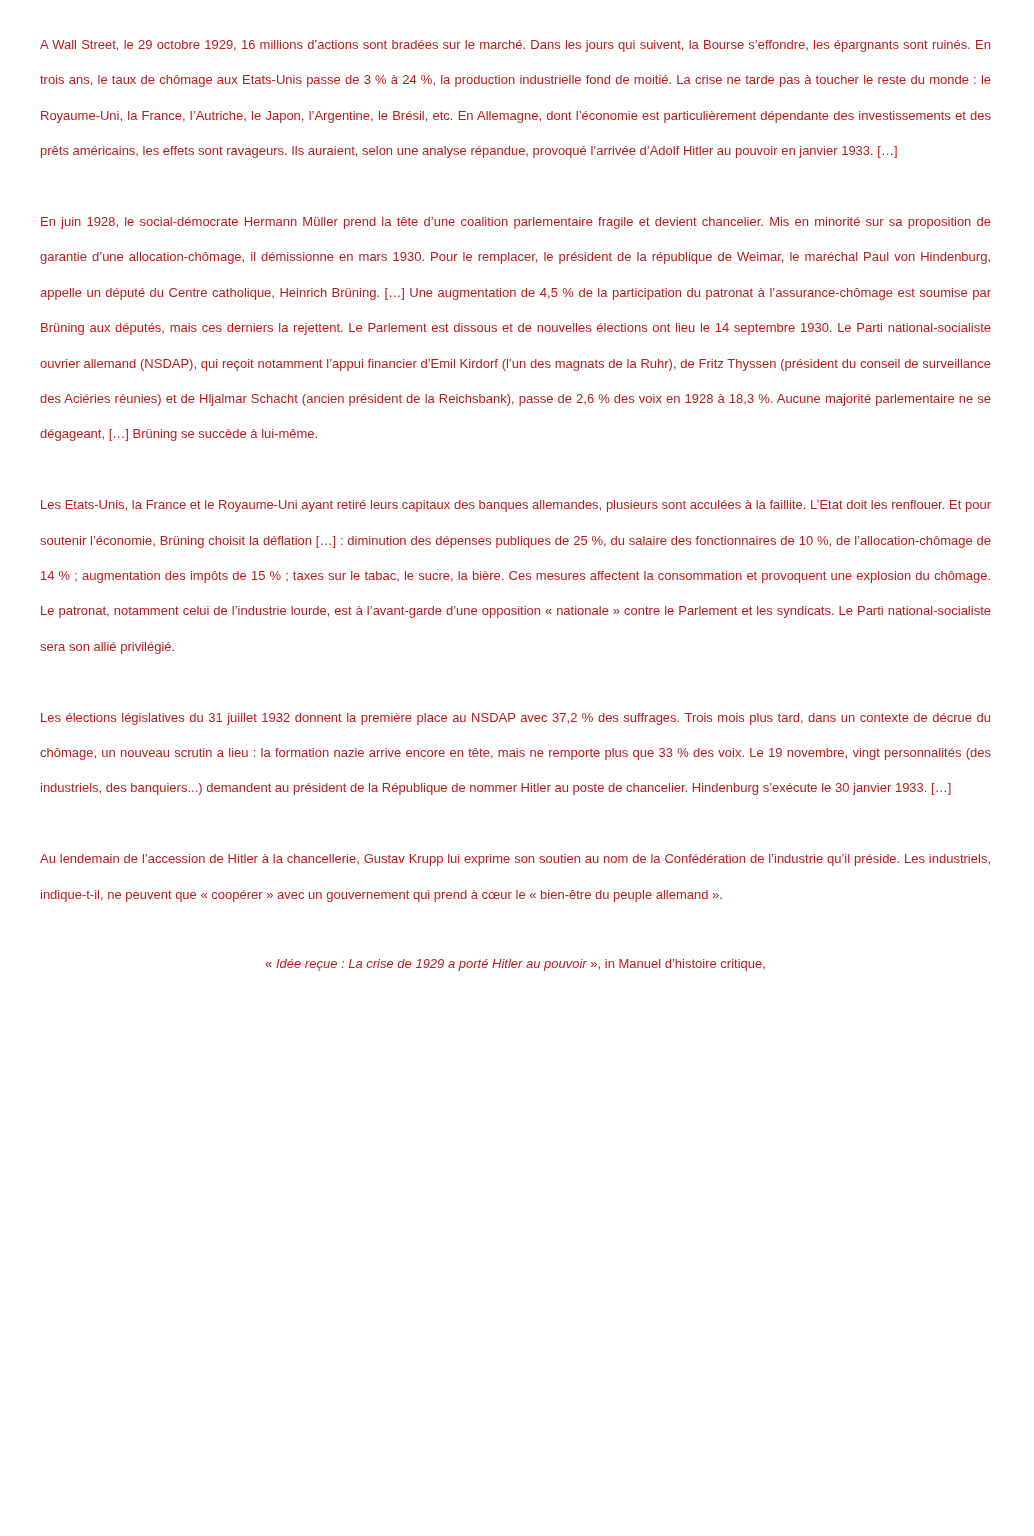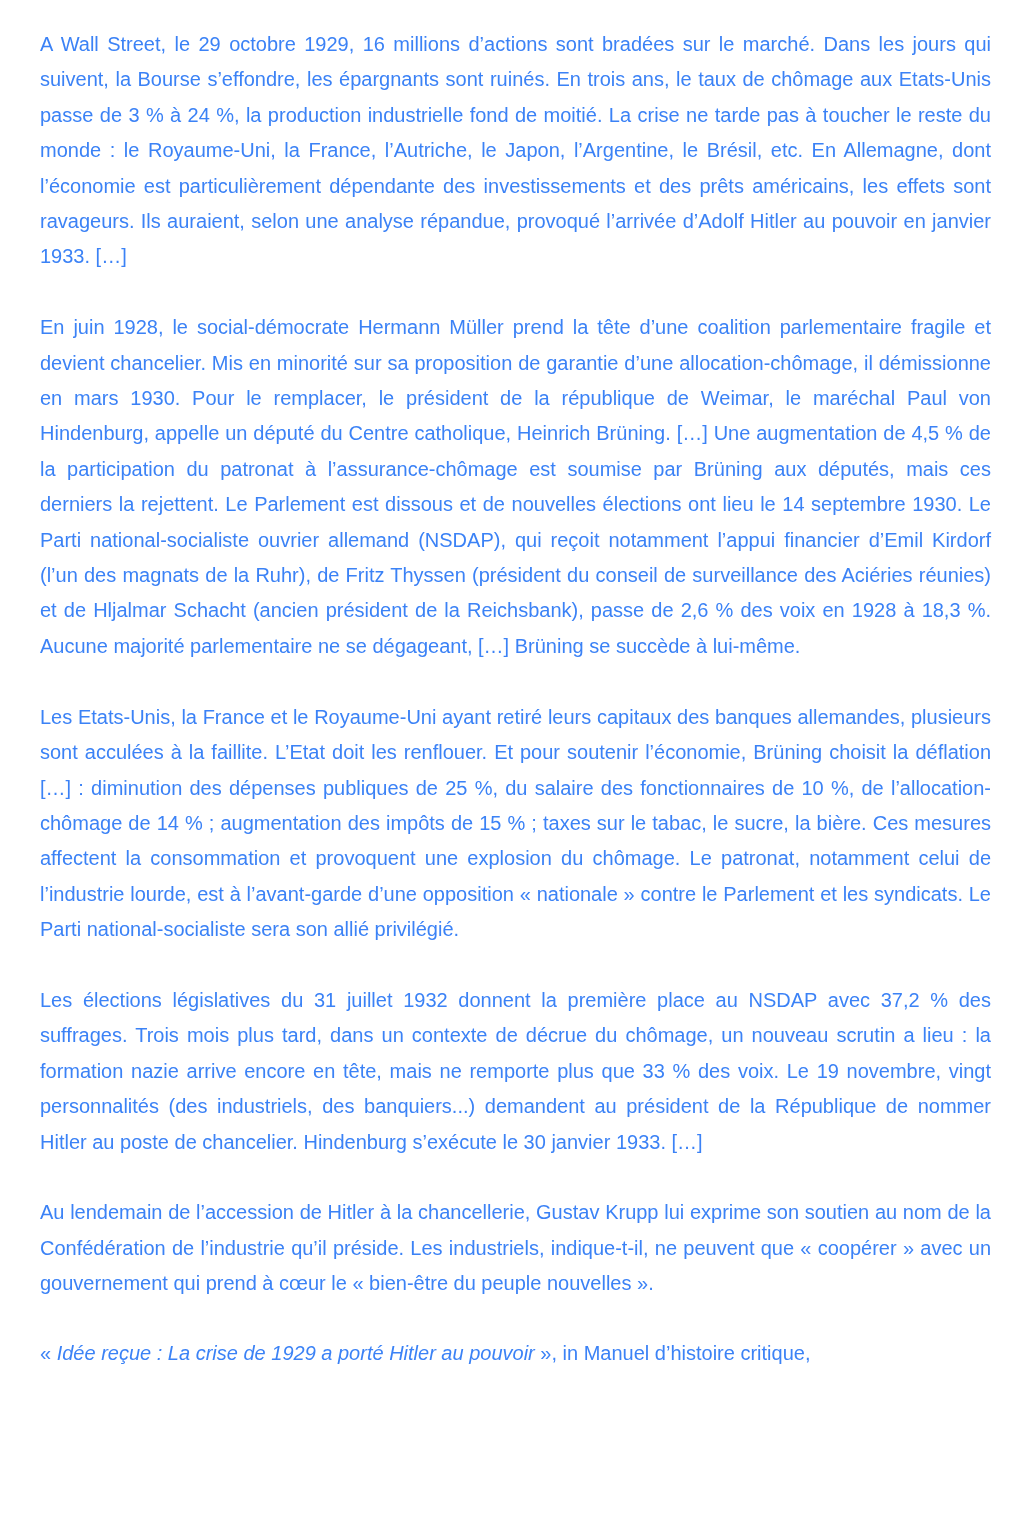--- a/index.html
+++ b/index.html
@@ -12,44 +12,44 @@
     height: 1536px;
     overflow: hidden;
     position: relative;
   }
   .doc {
     position: absolute;
     left: 40px;
     top: 27px;
     width: 951px;
     font-family: "Liberation Sans", sans-serif;
-    font-size: 20px;
+    font-size: 13px;
     line-height: 35.4px;
-    color: #3b82f6;
+    color: #b91c1c;
   }
   .para {
     margin: 0 0 35.4px 0;
     text-align: justify;
     text-align-last: left;
   }
   .citation {
-    text-align: left;
+    text-align: center;
     margin-top: 0;
     line-height: 33px;
   }
   .citation .title {
     font-style: italic;
   }
 </style>
 </head>
 <body>
 
 <div class="doc">
   <p class="para">A Wall Street, le 29 octobre 1929, 16 millions d’actions sont bradées sur le marché. Dans les jours qui suivent, la Bourse s’effondre, les épargnants sont ruinés. En trois ans, le taux de chômage aux Etats-Unis passe de 3 % à 24 %, la production industrielle fond de moitié. La crise ne tarde pas à toucher le reste du monde : le Royaume-Uni, la France, l’Autriche, le Japon, l’Argentine, le Brésil, etc. En Allemagne, dont l’économie est particulièrement dépendante des investissements et des prêts américains, les effets sont ravageurs. Ils auraient, selon une analyse répandue, provoqué l’arrivée d’Adolf Hitler au pouvoir en janvier 1933. […]</p>
   <p class="para">En juin 1928, le social-démocrate Hermann Müller prend la tête d’une coalition parlementaire fragile et devient chancelier. Mis en minorité sur sa proposition de garantie d’une allocation-chômage, il démissionne en mars 1930. Pour le remplacer, le président de la république de Weimar, le maréchal Paul von Hindenburg, appelle un député du Centre catholique, Heinrich Brüning. […] Une augmentation de 4,5 % de la participation du patronat à l’assurance-chômage est soumise par Brüning aux députés, mais ces derniers la rejettent. Le Parlement est dissous et de nouvelles élections ont lieu le 14 septembre 1930. Le Parti national-socialiste ouvrier allemand (NSDAP), qui reçoit notamment l’appui financier d’Emil Kirdorf (l’un des magnats de la Ruhr), de Fritz Thyssen (président du conseil de surveillance des Aciéries réunies) et de Hljalmar Schacht (ancien président de la Reichsbank), passe de 2,6 % des voix en 1928 à 18,3 %. Aucune majorité parlementaire ne se dégageant, […] Brüning se succède à lui-même.</p>
   <p class="para">Les Etats-Unis, la France et le Royaume-Uni ayant retiré leurs capitaux des banques allemandes, plusieurs sont acculées à la faillite. L’Etat doit les renflouer. Et pour soutenir l’économie, Brüning choisit la déflation […] : diminution des dépenses publiques de 25 %, du salaire des fonctionnaires de 10 %, de l’allocation-chômage de 14 % ; augmentation des impôts de 15 % ; taxes sur le tabac, le sucre, la bière. Ces mesures affectent la consommation et provoquent une explosion du chômage. Le patronat, notamment celui de l’industrie lourde, est à l’avant-garde d’une opposition « nationale » contre le Parlement et les syndicats. Le Parti national-socialiste sera son allié privilégié.</p>
   <p class="para">Les élections législatives du 31 juillet 1932 donnent la première place au NSDAP avec 37,2 % des suffrages. Trois mois plus tard, dans un contexte de décrue du chômage, un nouveau scrutin a lieu : la formation nazie arrive encore en tête, mais ne remporte plus que 33 % des voix. Le 19 novembre, vingt personnalités (des industriels, des banquiers...) demandent au président de la République de nommer Hitler au poste de chancelier. Hindenburg s’exécute le 30 janvier 1933. […]</p>
-  <p class="para">Au lendemain de l’accession de Hitler à la chancellerie, Gustav Krupp lui exprime son soutien au nom de la Confédération de l’industrie qu’il préside. Les industriels, indique-t-il, ne peuvent que « coopérer » avec un gouvernement qui prend à cœur le « bien-être du peuple nouvelles ».</p>
+  <p class="para">Au lendemain de l’accession de Hitler à la chancellerie, Gustav Krupp lui exprime son soutien au nom de la Confédération de l’industrie qu’il préside. Les industriels, indique-t-il, ne peuvent que « coopérer » avec un gouvernement qui prend à cœur le « bien-être du peuple allemand ».</p>
 
   <div class="citation">
     <div><span>« </span><span class="title">Idée reçue : La crise de 1929 a porté Hitler au pouvoir</span><span> », in Manuel d’histoire critique,</span></div>
   </div>
 </div>
 
 </body></html>

